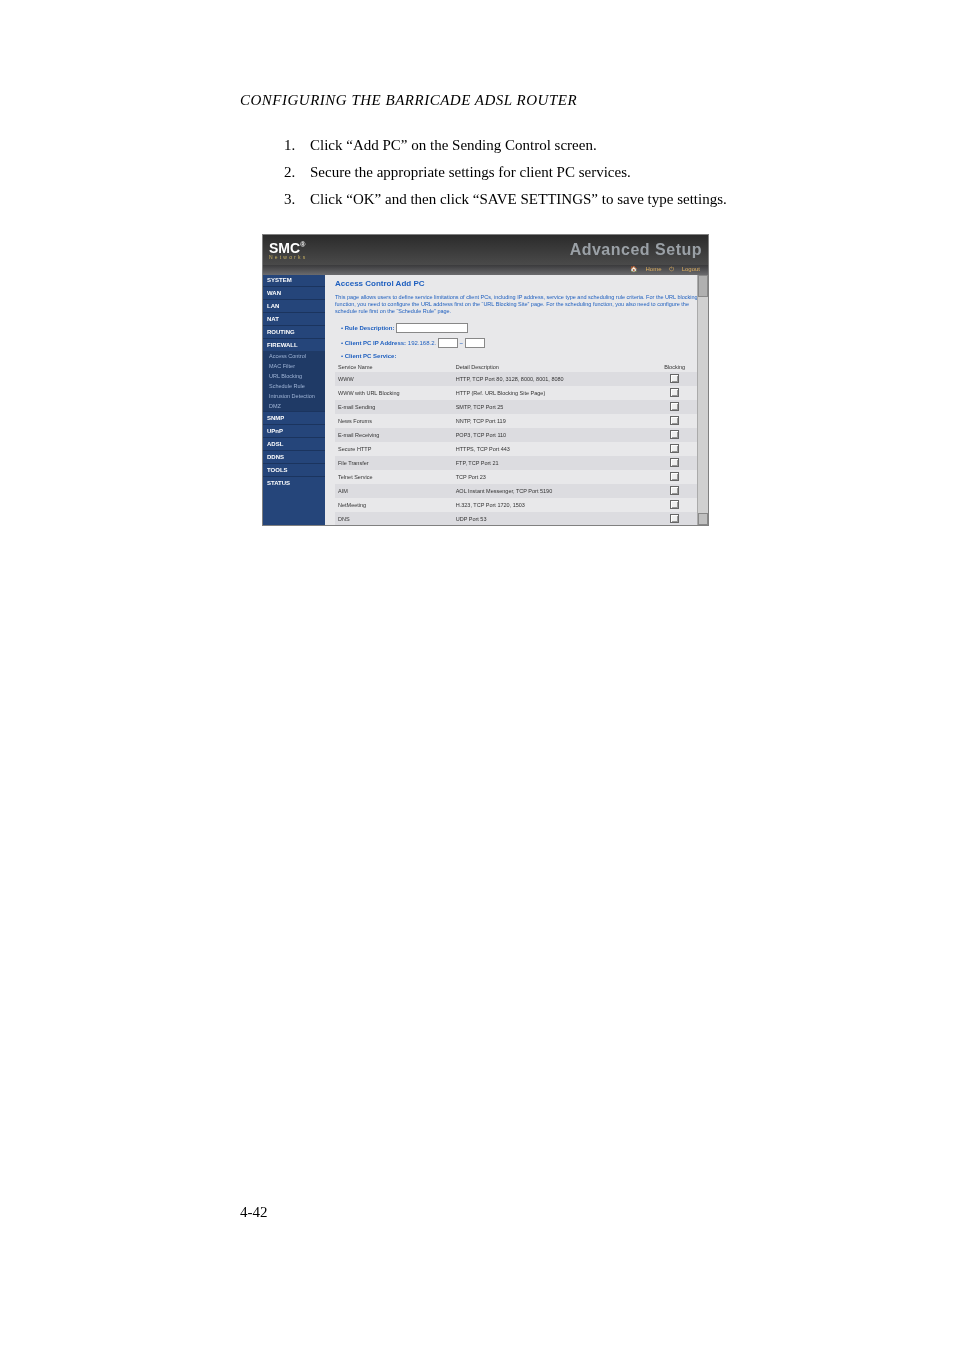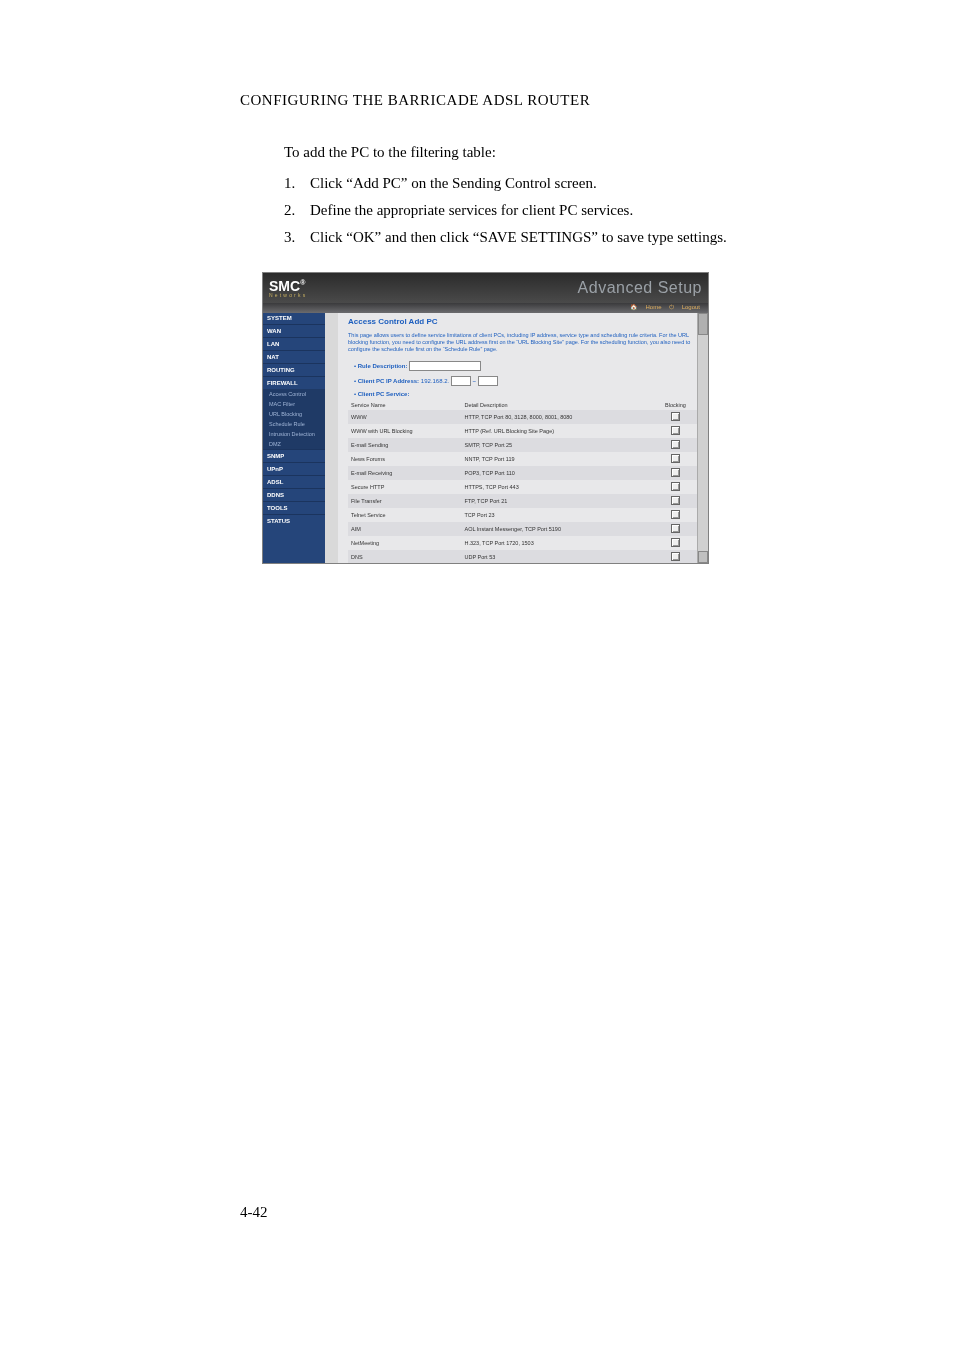--- a/index.html
+++ b/index.html
@@ -1,37 +1,37 @@
 <!DOCTYPE html>
 <html><head>
 <meta charset="utf-8">
 <style>
   html, body { margin:0; padding:0; background:#fff; font-family:Georgia, 'Times New Roman', serif; color:#000; }
   .page { width:954px; height:1351px; margin:0 auto; position:relative; box-sizing:border-box; padding:92px 120px 0 240px; }
-  .running-head { font-variant:small-caps; font-size:15px; letter-spacing:0.5px; margin-bottom:35px; }
+  .running-head { font-variant:small-caps; font-style:italic; font-size:15px; letter-spacing:0.5px; margin-bottom:28px; }
   .intro { font-size:15px; margin:0 0 14px 44px; }
   .steps { margin:0 0 26px 44px; font-size:15px; }
   .step { display:flex; margin:10px 0; }
   .step-num { width:26px; flex:none; }
   .step-txt { flex:1; }
 
   
   .shot { width:445px; height:290px; margin-left:22px; background:#d9d9d9; border:1px solid #808080; position:relative; overflow:hidden; font-family:Verdana, Arial, sans-serif; }
 
   .shot-top { height:30px; background:linear-gradient(#2b2b2b,#4a4a4a); display:flex; align-items:center; justify-content:space-between; padding:0 6px; }
   .logo { color:#fff; font-weight:bold; font-size:14px; font-family:Arial,sans-serif; }
   .logo sup { font-size:7px; vertical-align:super; }
   .logo-sub { display:block; font-size:5px; color:#c8b060; font-weight:normal; letter-spacing:0.4px; margin-top:-2px; }
-  .adv { color:#9aa0a6; font-size:16px; font-weight:400; letter-spacing:0.5px; }
+  .adv { color:#9aa0a6; font-size:16px; font-weight:700; letter-spacing:0.5px; }
   .toplinks { position:absolute; top:30px; right:8px; font-size:6px; color:#e0b060; z-index:3; }
   .toplinks span { margin-left:6px; }
 
   .shadebar { position:absolute; top:30px; left:0; right:0; height:10px; background:linear-gradient(#3a3a3c,#6b6b6e); z-index:2; }
 
-  .shot-body { position:absolute; top:30px; bottom:0; left:0; right:0; display:flex;gap:13px; }
+  .shot-body { position:absolute; top:30px; bottom:0; left:0; right:0; display:flex; }
 
   .sidebar { width:62px; background:#25457a; color:#fff; font-size:6px; font-weight:bold; }
   .sidebar .item { padding:3px 4px; border-top:1px solid #1b345e; cursor:pointer; }
   .sidebar .item.top { border-top:none; padding-top:12px; }
   .sidebar .sub { background:#1f3a66; font-weight:normal; font-size:5.5px; color:#9fb4d6; padding:2px 4px 2px 6px; }
 
   .main { flex:1; background:#e8e8ea; position:relative; padding:14px 10px 4px 10px; overflow:hidden; }
   .main h2 { color:#1e5fbf; font-size:8px; margin:0 0 6px 0; font-weight:bold; }
   .main .desc { color:#1e5fbf; font-size:5.5px; line-height:1.25; margin-bottom:8px; }
   .lbl { color:#1e5fbf; font-size:6px; font-weight:bold; margin:5px 0 3px 6px; }
@@ -52,30 +52,29 @@
   .scroll .bbot { position:absolute; bottom:0; left:0; right:0; }
 
   .page-num { position:absolute; bottom:130px; left:240px; font-size:15px;text-align:right; }
 </style>
 </head>
 <body>
 
 <div class="page">
   <div class="running-head">CONFIGURING THE BARRICADE ADSL ROUTER</div>
 
-  <p class="intro">To add the PC to the filtering table:</p>
 
   <div class="steps">
     <div class="step">
       <div class="step-num">1.</div>
       <div class="step-txt">Click “Add PC” on the Sending Control screen.</div>
     </div>
     <div class="step">
       <div class="step-num">2.</div>
-      <div class="step-txt">Define the appropriate services for client PC services.</div>
+      <div class="step-txt">Secure the appropriate settings for client PC services.</div>
     </div>
     <div class="step">
       <div class="step-num">3.</div>
       <div class="step-txt">Click “OK” and then click “SAVE SETTINGS” to save type settings.</div>
     </div>
   </div>
 
   <div class="shot">
     <div class="shot-top">
       <div class="logo">

